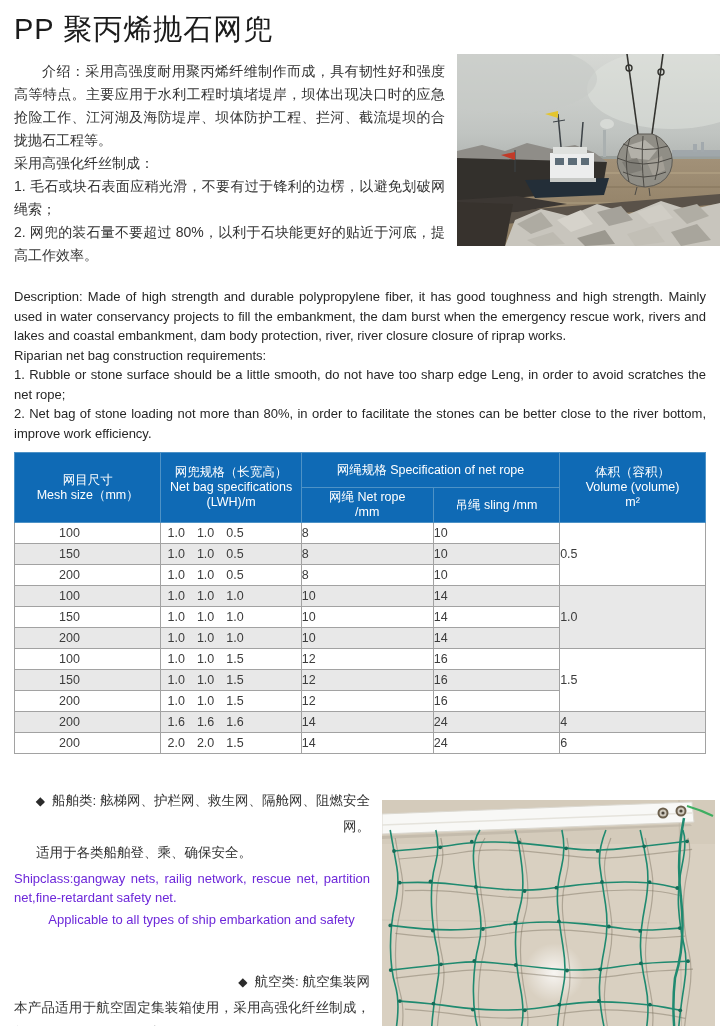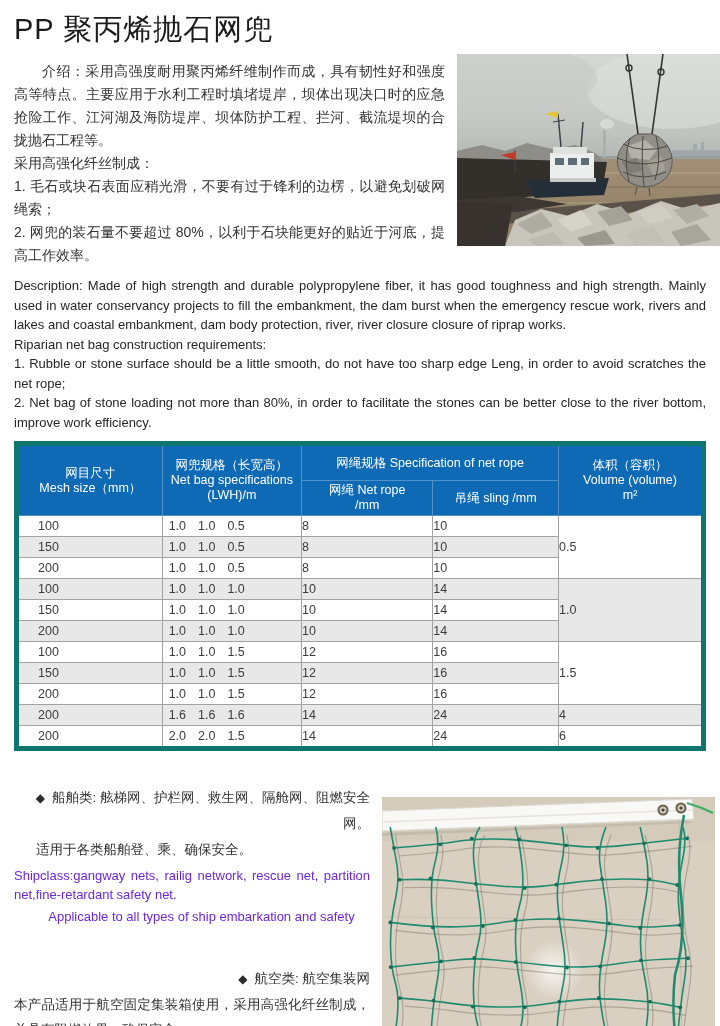--- a/index.html
+++ b/index.html
@@ -8,28 +8,28 @@
   .page{padding:6px 14px 0}
   h1{font-size:29px;font-weight:400;color:#1b1b1b;margin:4px 0 10px;letter-spacing:1px}
   p{margin:0}
   .photo{float:right;overflow:hidden}
   .photo svg{display:block;width:100%;height:100%}
   .photo1{width:263px;height:192px;margin:-6px -14px 6px 12px}
   .photo2{width:333px;height:266px;margin:12px -9px 8px 12px}
   .zh{font-size:14px;line-height:23px;color:#333;text-align:justify}
   .indent{text-indent:2em}
   .en{font-size:13px;line-height:19.5px;color:#262626;text-align:justify}
-  .en-first{margin-top:9px}
-  table{width:100%;border-collapse:collapse;margin-top:9px;table-layout:fixed;border:5px solid #0f766e}
+  .en-first{margin-top:20px}
+  table{width:100%;border-collapse:collapse;margin-top:9px;table-layout:fixed;border:1px solid #0f766e}
   thead th{background:var(--table-header-bg,#0f6ab5);color:#fff;font-weight:400;font-size:12.5px;
            line-height:15px;border:1px solid #4e92c6;padding:1px 0;text-align:center;height:32px}
   tbody td{border:1px solid #a2a2a2;font-size:12.5px;color:#3c3c3c;
            height:20px;padding:0;background:#fff}
   tbody tr:nth-child(even) td{background:var(--row-alt-bg,#e8e8e8)}
-  td.mesh{text-align:left;padding-left:19px}
+  td.mesh{text-align:left;padding-left:44px}
   td.lwh span{display:inline-block;margin:0 6px}
   .bottom{margin-top:34px}
   .bottom::after,.intro::after{content:"";display:block;clear:both}
   .b-zh{font-size:13.5px;line-height:26px;color:#333;text-align:justify}
   .b-zh-head{text-align:right}
   .diamond{font-size:12px;margin-right:7px;color:#2b2b2b}
   .zh-sub{padding-left:22px}
   .b-en{font-size:13px;line-height:19px;color:#6d28d9;text-align:justify;margin-top:3px}
   .en-ind{padding-left:19px;text-align:center}
   .aviation{margin-top:40px}

